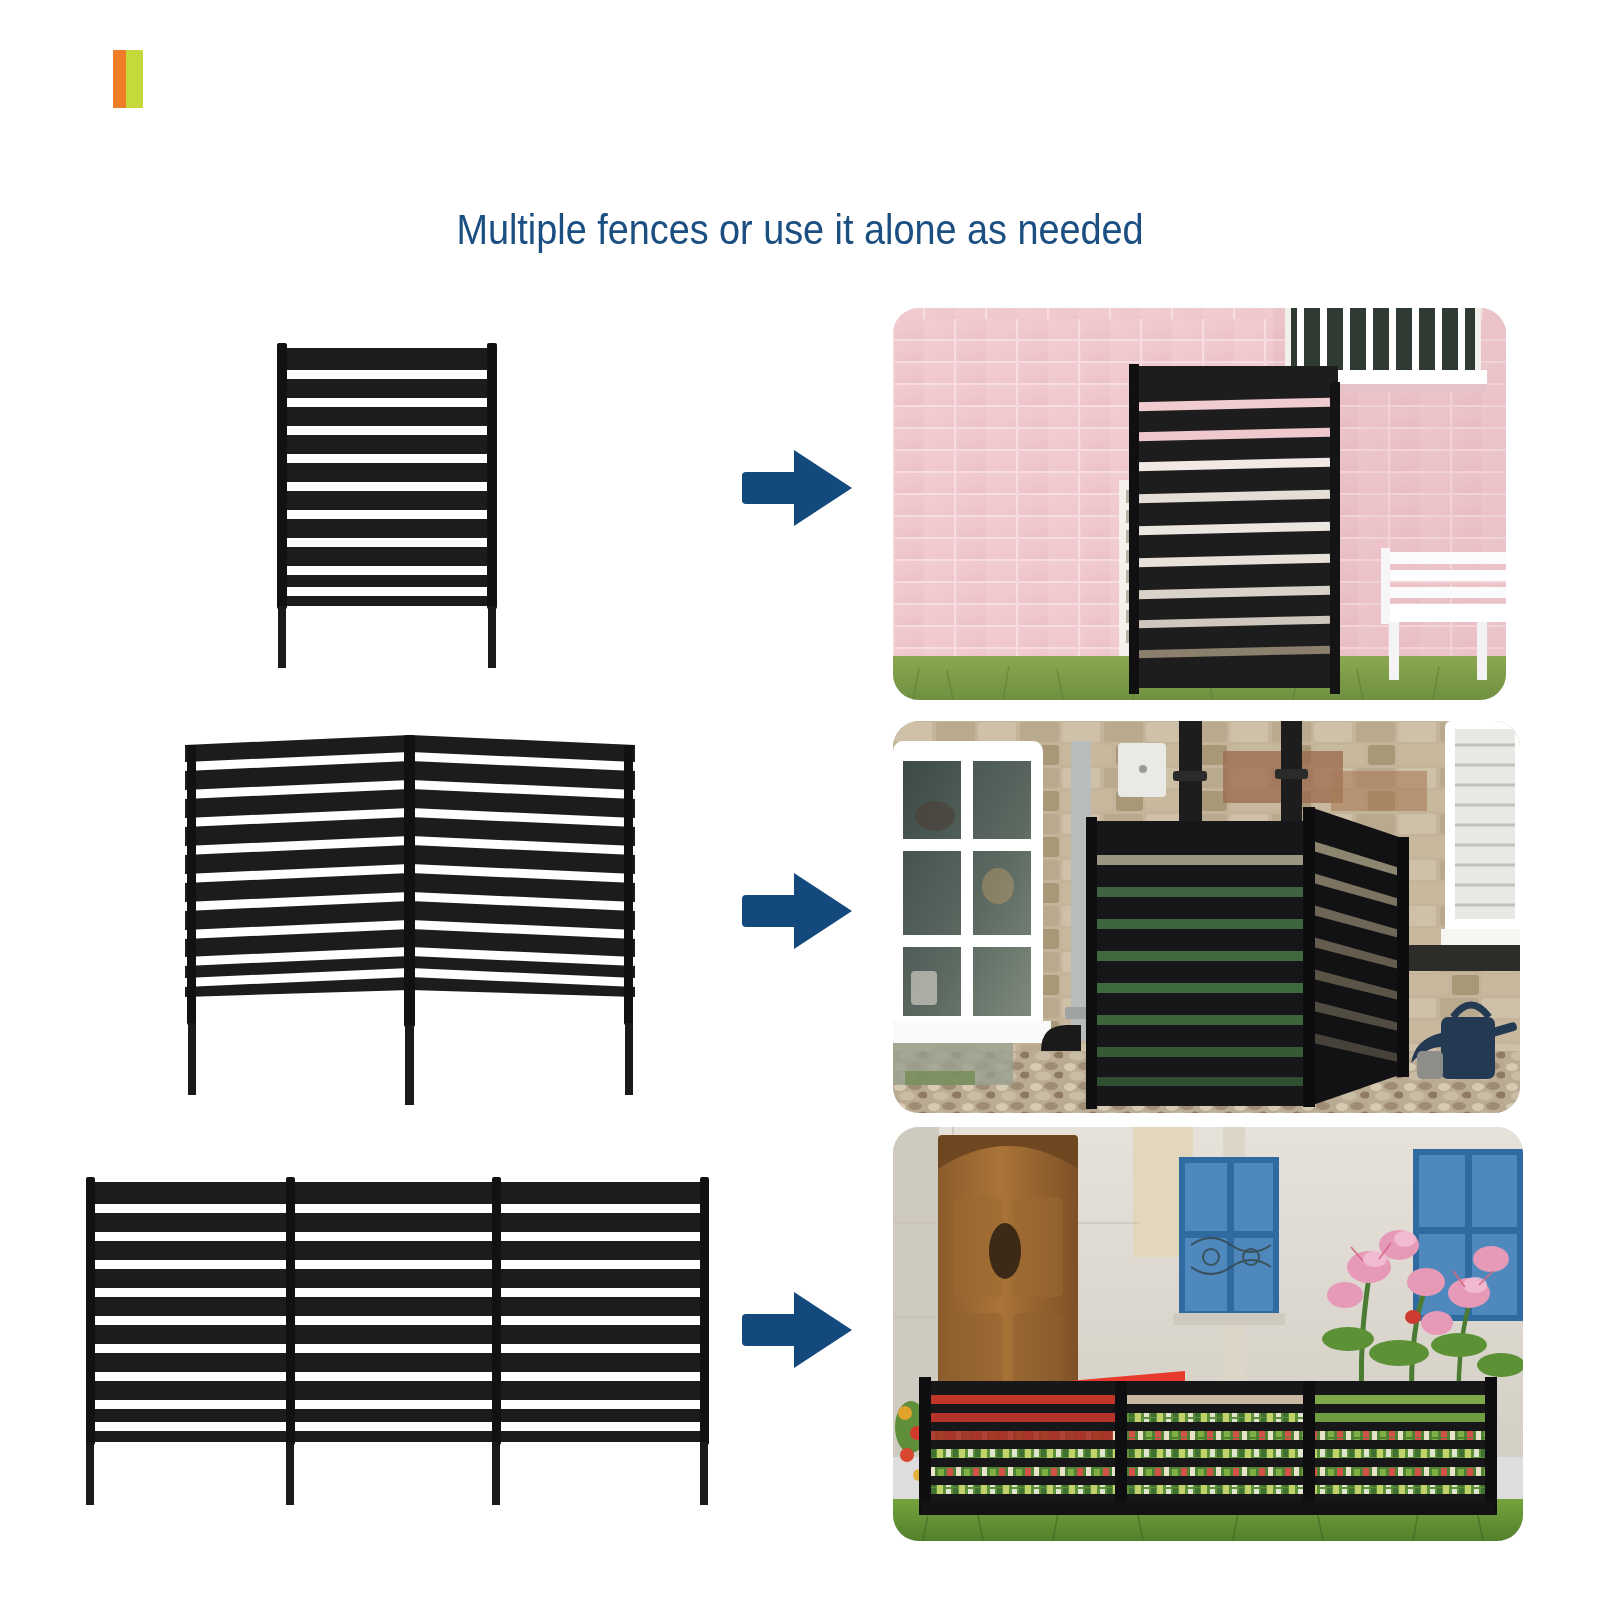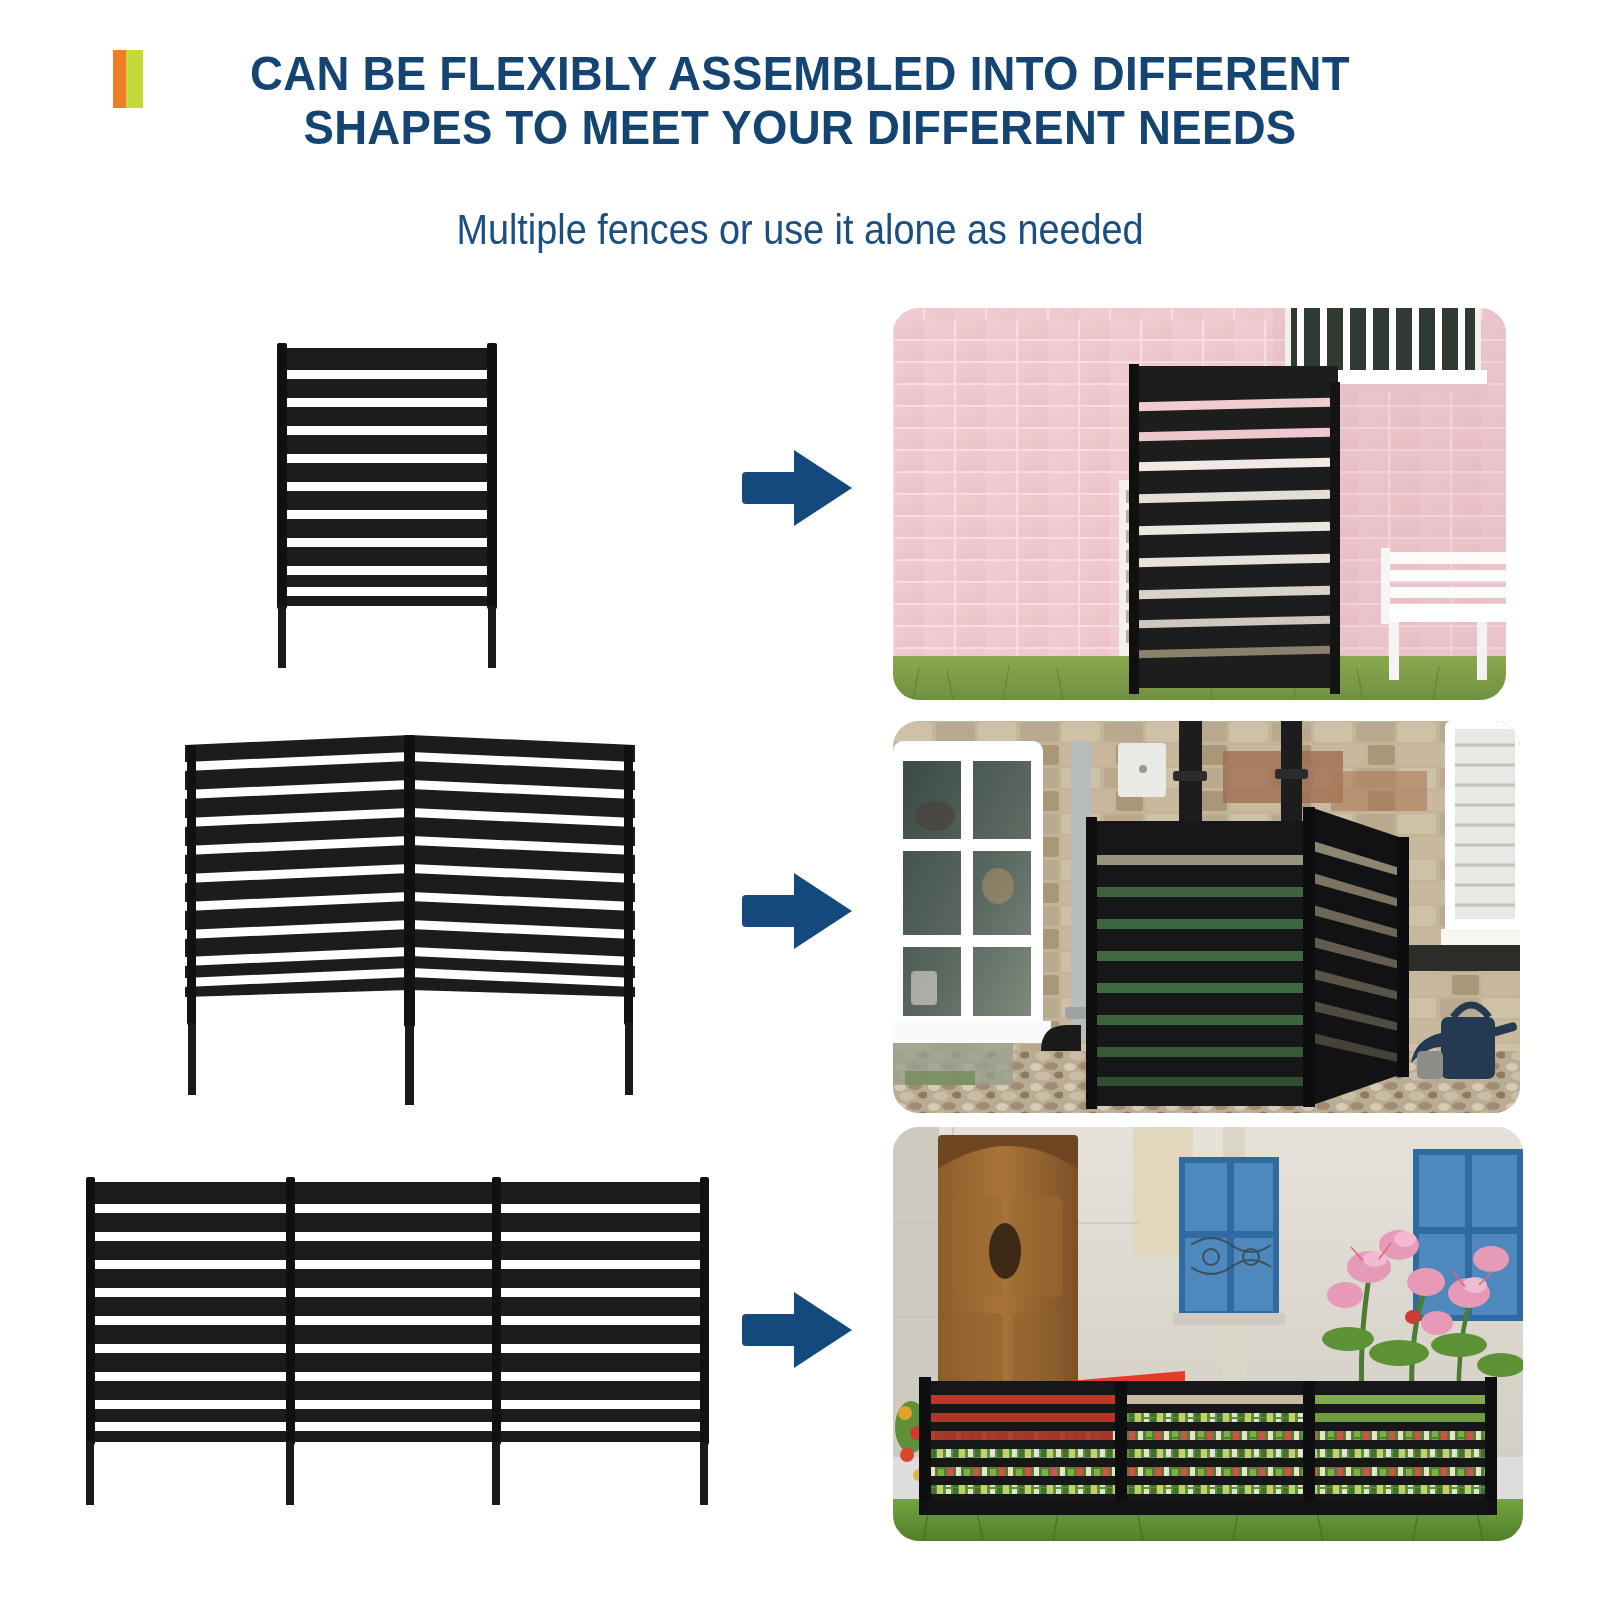--- a/index.html
+++ b/index.html
@@ -174,24 +174,20 @@
 </head>
 <body>
 
 <div id="header">
 
   <div id="accent-bar">
     <div class="stripe-orange"></div>
     <div class="stripe-green"></div>
   </div>
 
-  <div class="headline-wrap">
-    <div class="headline-line">CAN BE FLEXIBLY ASSEMBLED INTO DIFFERENT</div>
-    <div class="headline-line">SHAPES TO MEET YOUR DIFFERENT NEEDS</div>
-  </div>
 
   <div class="subhead">Multiple fences or use it alone as needed</div>
 </div>
 
 <div class="row" id="row-1">
 
   <div class="diagram-cell">
     <div class="fence" id="diagram-1">
       <div class="panel">
         <div class="slat-gap" style="top:22px;height:9px;"></div>

